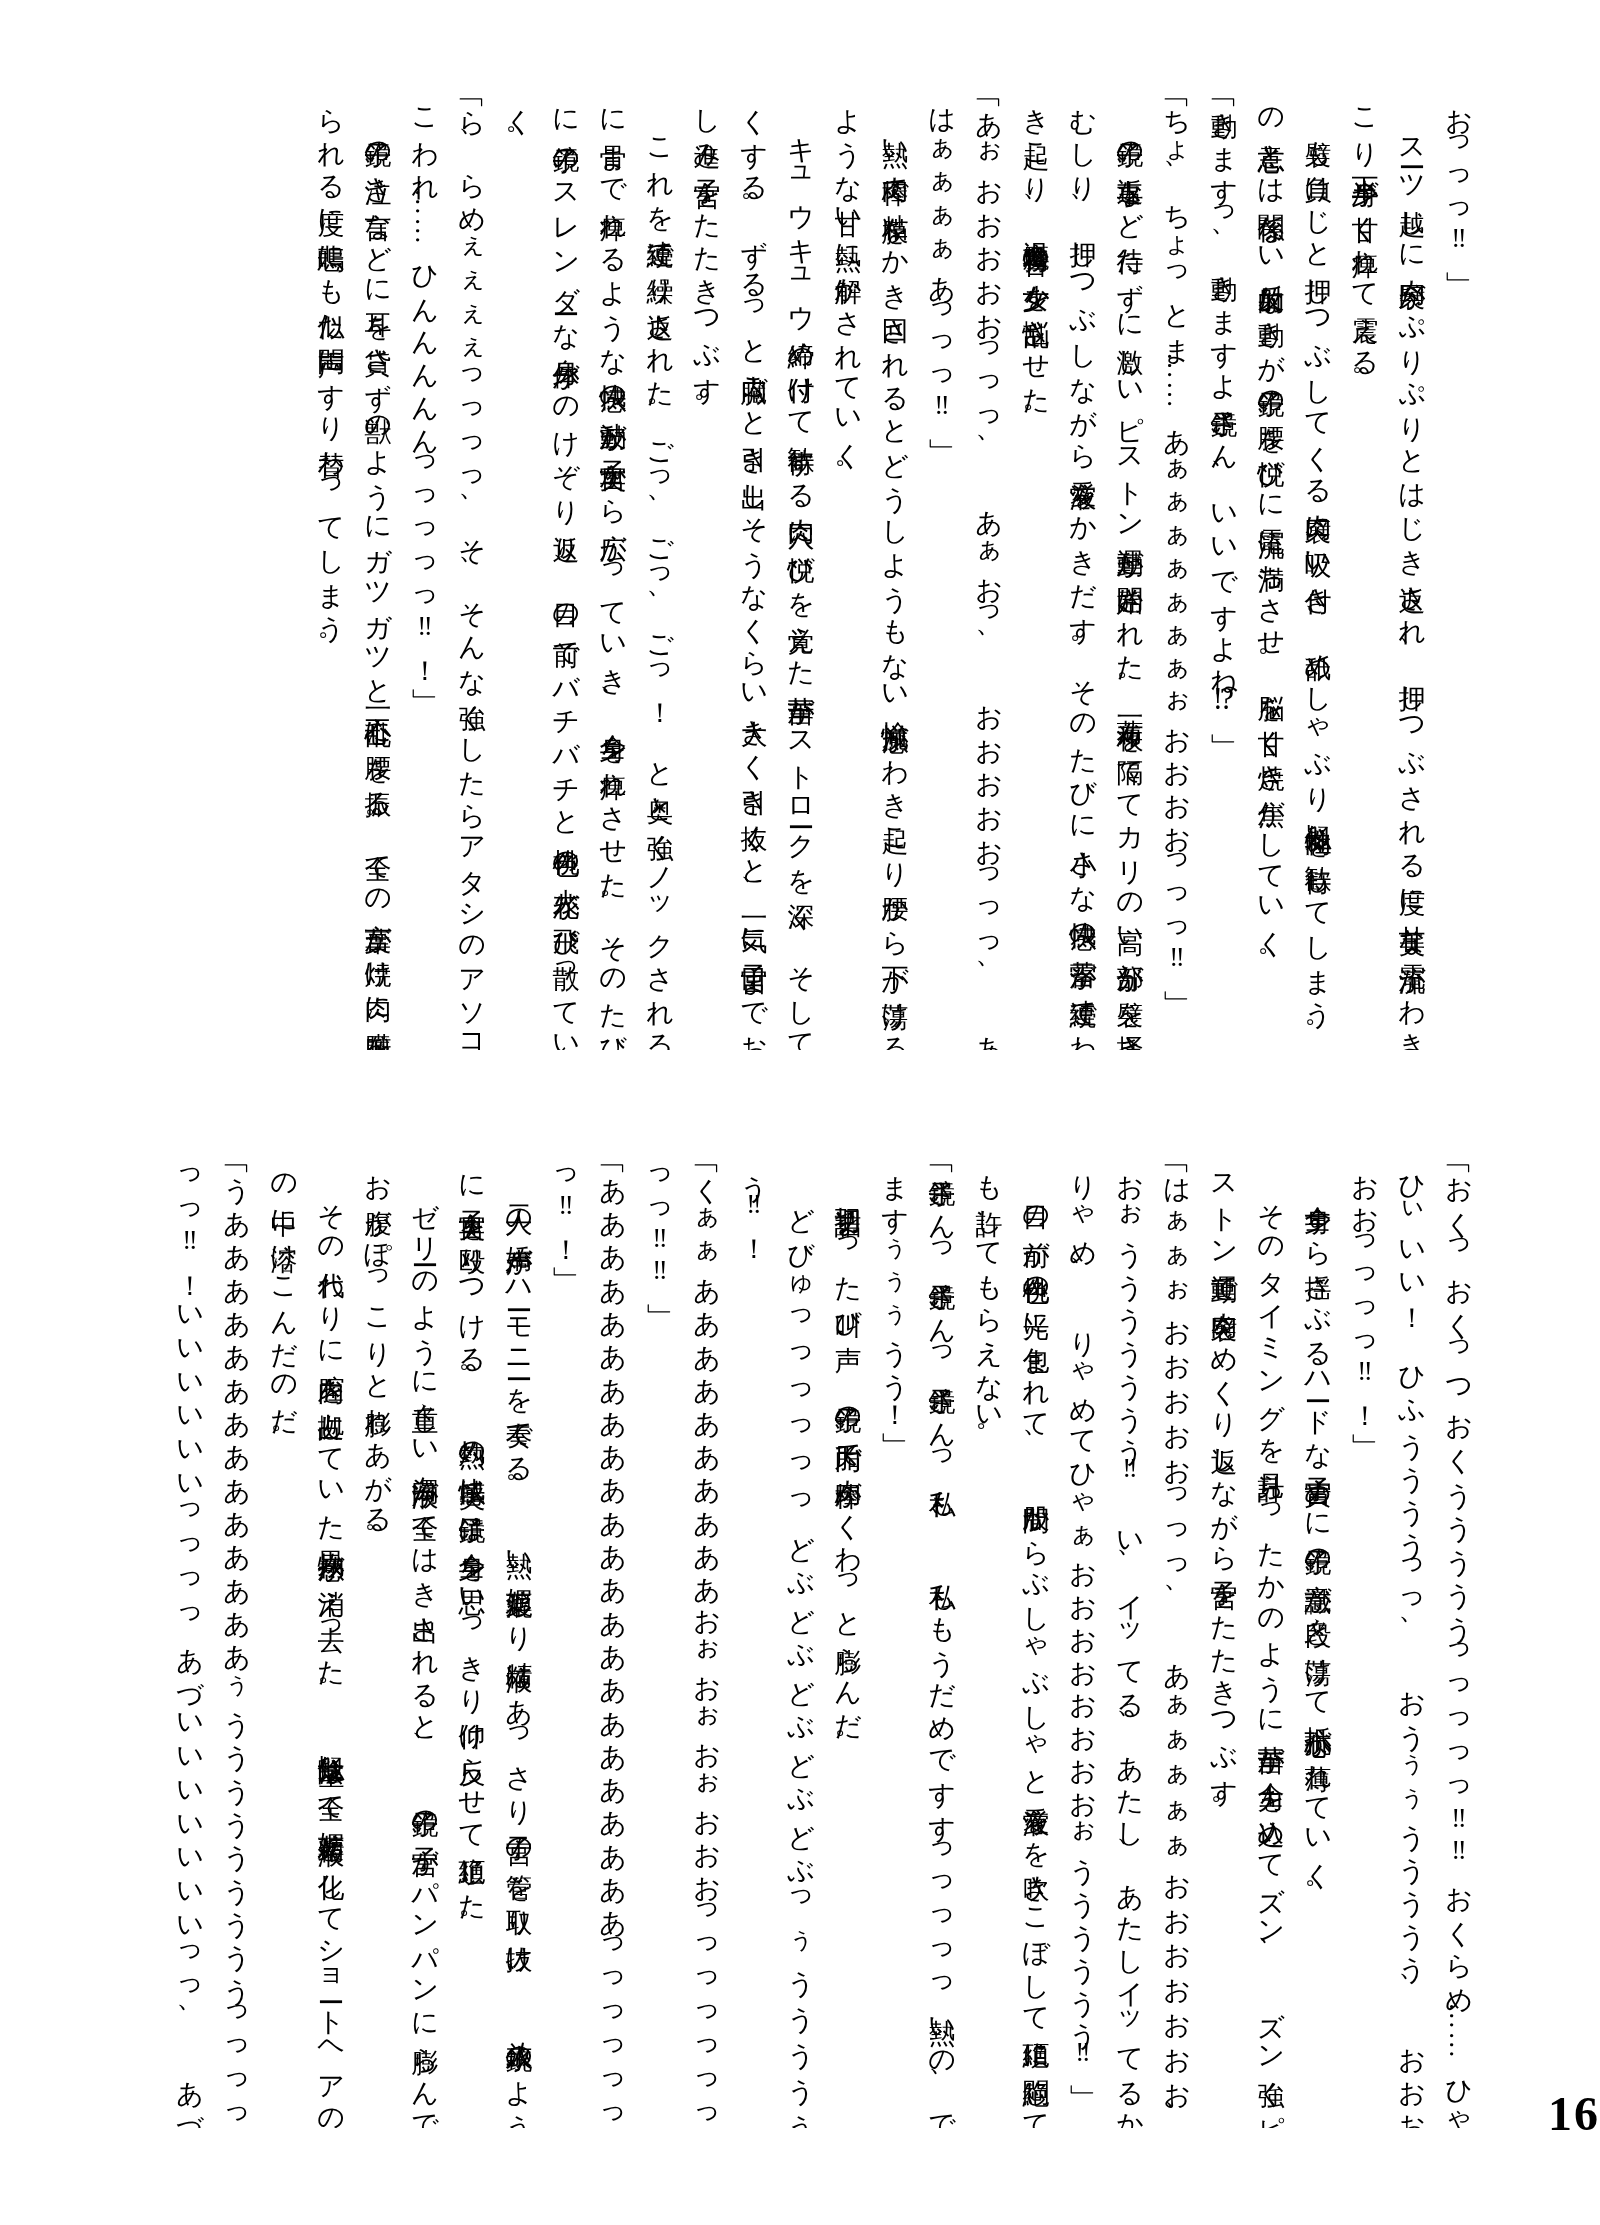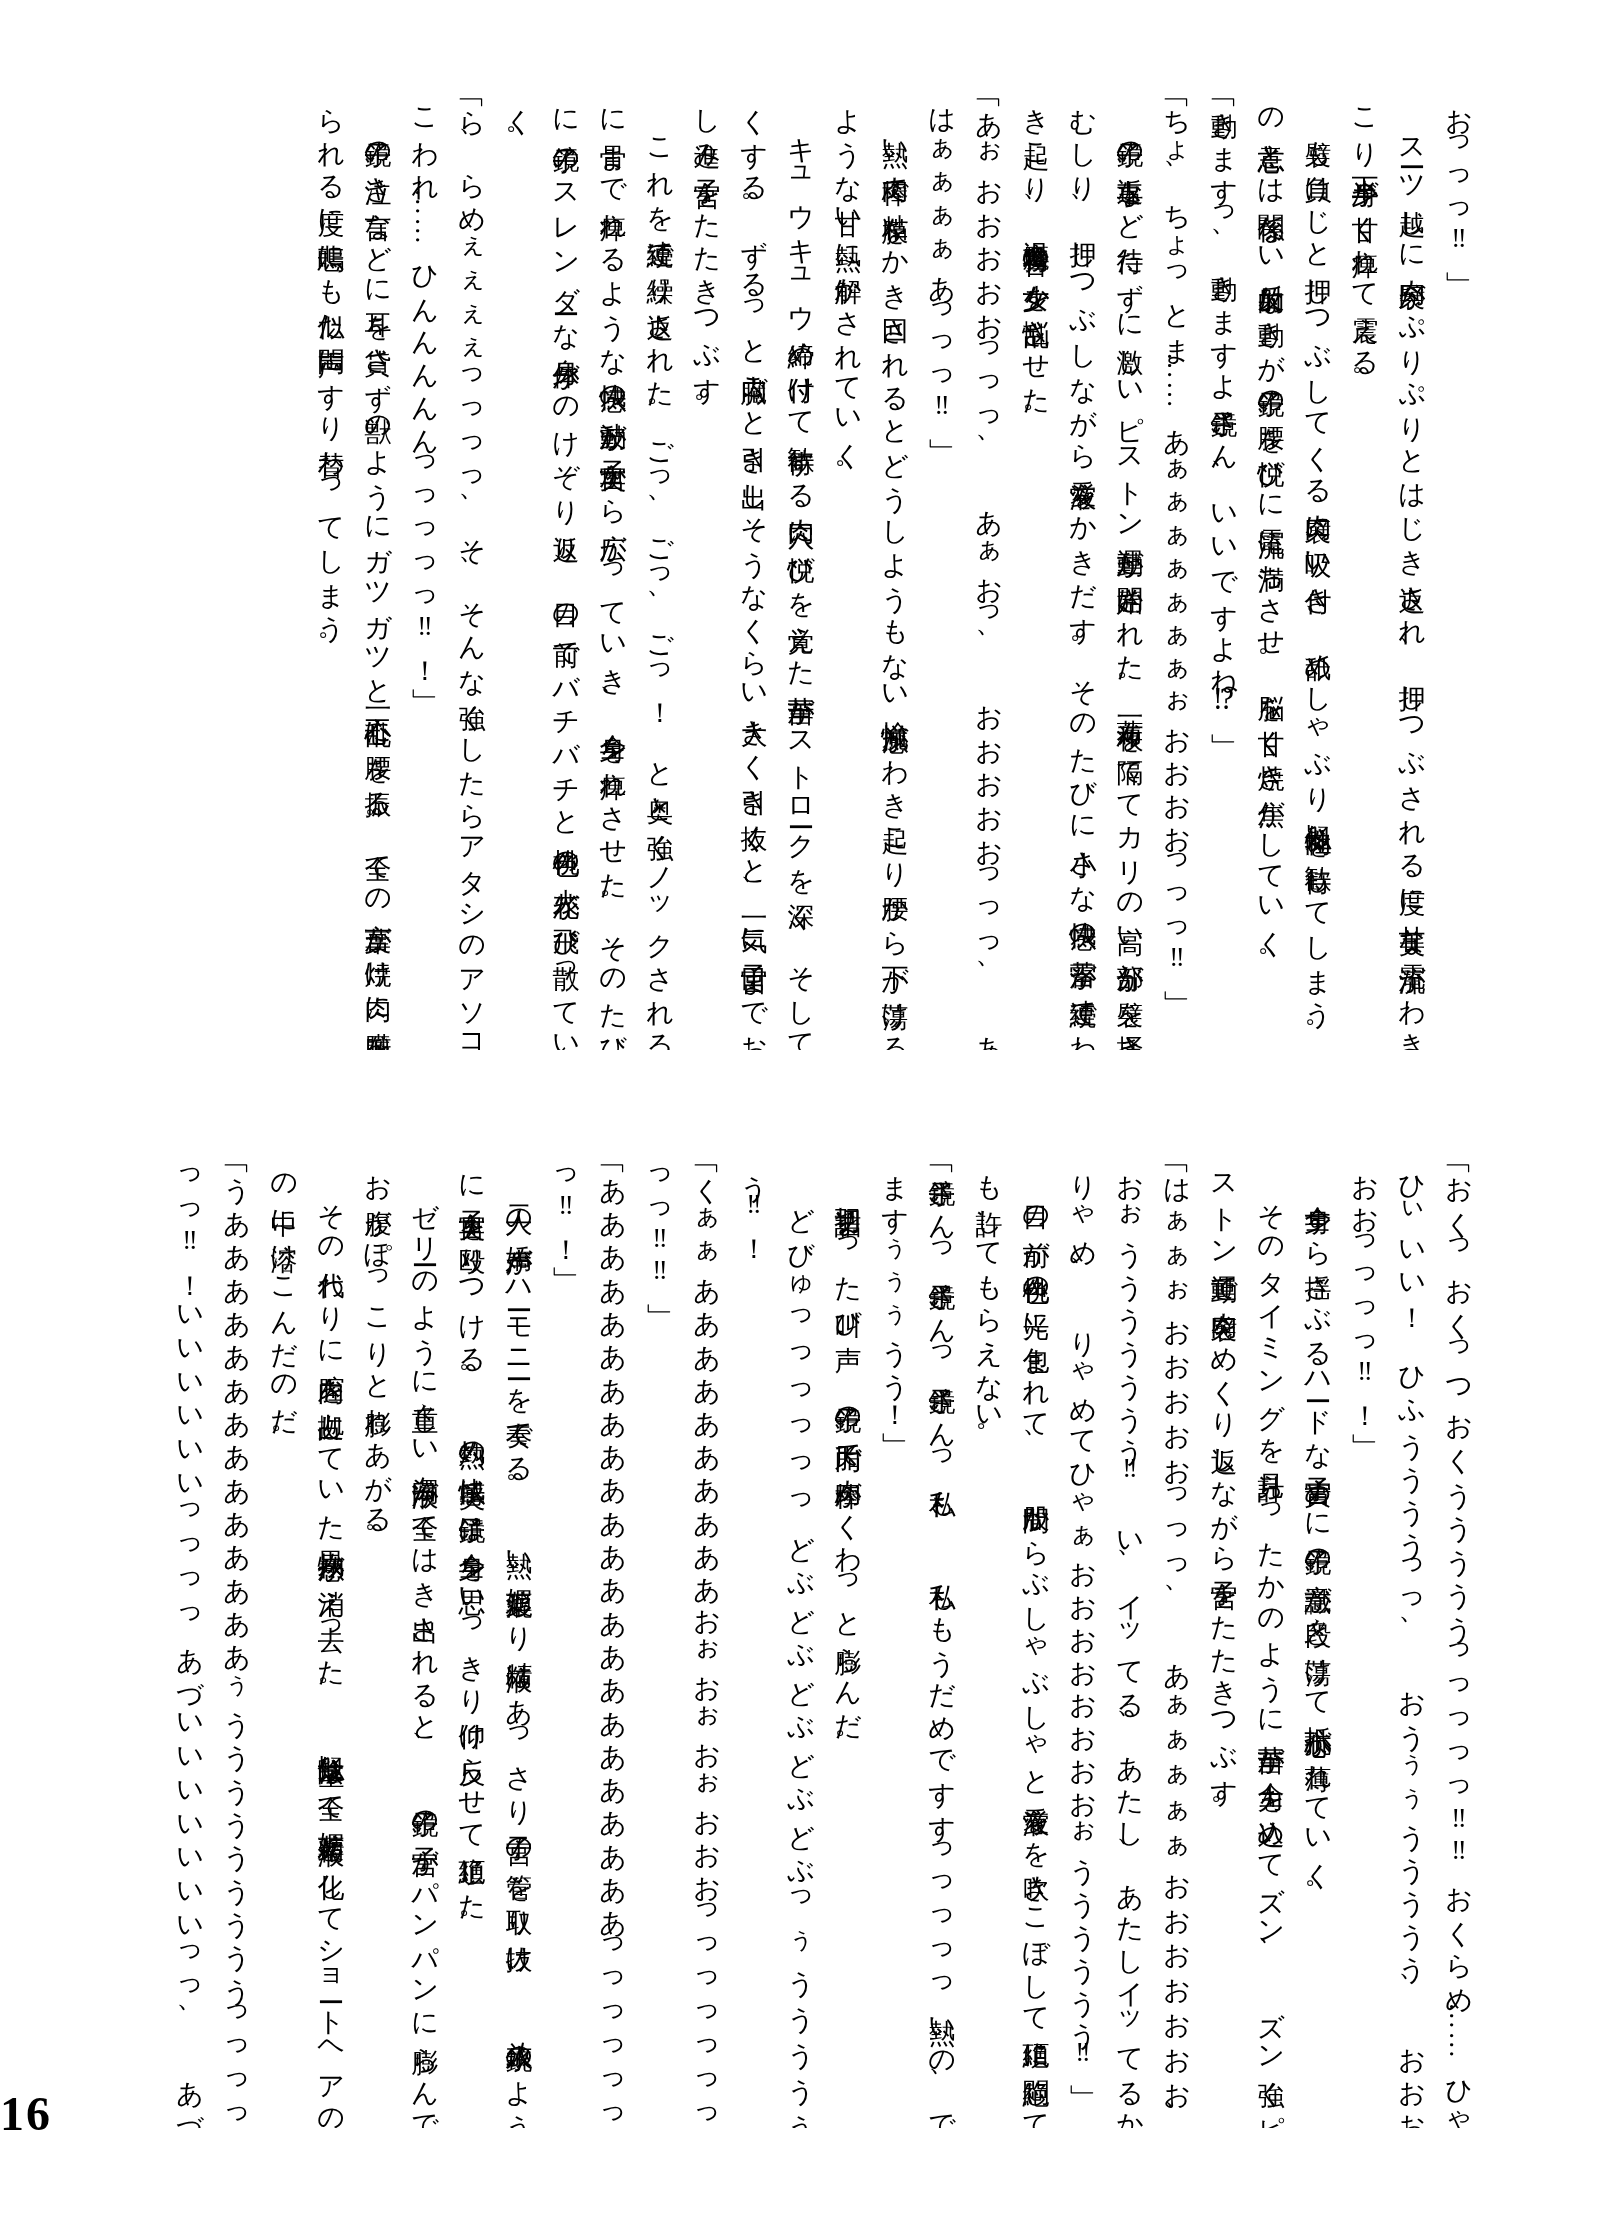--- a/index.html
+++ b/index.html
@@ -21,21 +21,21 @@
     letter-spacing:2px;
     text-align:justify;
     overflow:hidden;
   }
   .tblock-top    { left:160px; top:90px;   width:1322px; height:960px; }
   .tblock-bottom { left:160px; top:1156px; width:1322px; height:972px; }
   .para { margin:0; padding:0; text-indent:0; }
   .page-number {
     position:absolute;
     top:2086px; left:0; width:100%;
-    text-align:left;
+    text-align:right;
     font-size:48px;
     font-weight:bold;
     letter-spacing:2px;
   }
 </style>
 </head>
 <body>
 
 <div class="page">
   <div class="tblock tblock-top">

